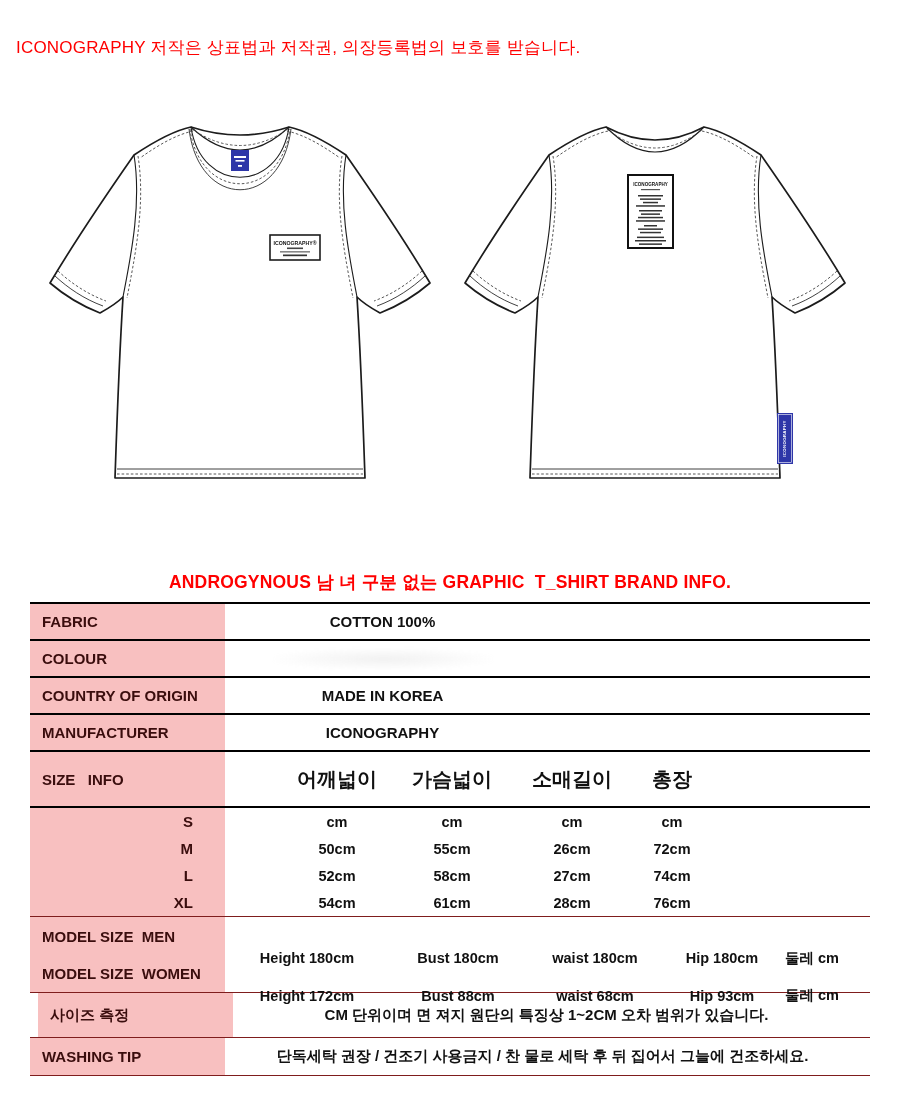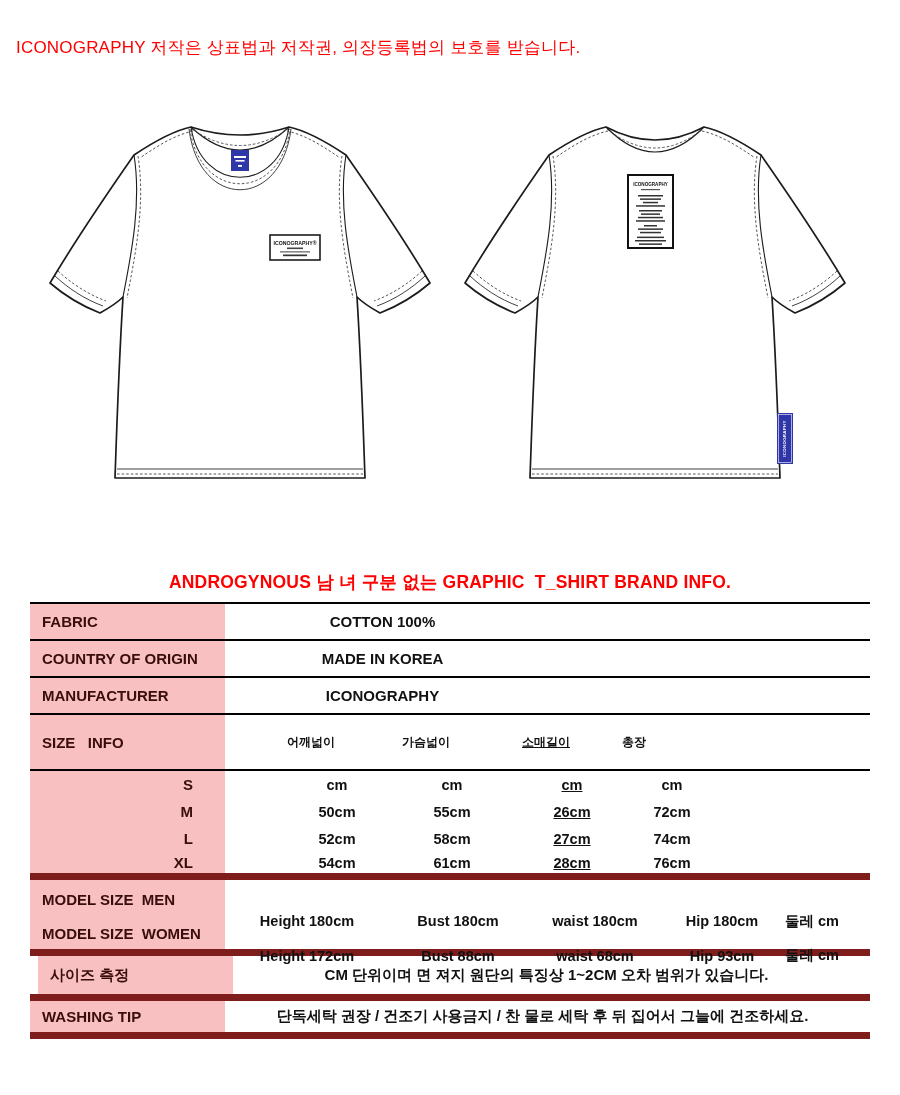--- a/index.html
+++ b/index.html
@@ -23,34 +23,34 @@
   .seam{fill:none;stroke:#1c1c1c;stroke-width:1.1;}
   .thin{fill:none;stroke:#2a2a2a;stroke-width:0.9;}
   .stitch{fill:none;stroke:#3a3a3a;stroke-width:0.85;stroke-dasharray:2.6 2;}
   
   .info-table{
     position:absolute;left:30px;top:602px;width:840px;
     border-top:2px solid #000;font-weight:bold;color:#111;
   }
   .row{display:flex;align-items:center;border-bottom:2px solid #000;box-sizing:border-box;}
   .row.nb{border-bottom:none;}
-  .row.thick{border-bottom:7px solid #7f1d1d;}
+  .row.thick{border-bottom:1px solid #7f1d1d;}
   .cell{box-sizing:border-box;}
   .label-cell{
     width:195px;align-self:stretch;background:#f8c0c0;display:flex;align-items:center;
     padding-left:12px;color:#3a0d0d;font-size:15px;white-space:pre;
   }
   .r-info{height:37px;}
   .info-value{width:315px;text-align:center;font-size:15px;position:relative;}
   .smudge{width:220px;height:22px;margin:0 auto;border-radius:8px;
     background:radial-gradient(ellipse at center,rgba(170,170,170,.16),rgba(255,255,255,0) 75%);
     filter:blur(1.5px);}
   .r-sizehead{height:56px;}
-  .size-col{width:100px;font-size:12px;}
-  .c1{margin-left:62px;} .c2{margin-left:15px;} .c3{margin-left:20px;text-decoration:underline;} .c4{margin-left:0px;}
+  .size-col{width:100px;text-align:center;font-size:20px;}
+  .c1{margin-left:62px;} .c2{margin-left:15px;} .c3{margin-left:20px;} .c4{margin-left:0px;}
   .r-size{height:27px;}
   .size-letter-cell{
     width:195px;align-self:stretch;background:#f8c0c0;display:flex;align-items:center;
     justify-content:flex-end;padding-right:32px;color:#3a0d0d;font-size:15px;
   }
   .size-val{width:100px;text-align:center;font-size:14.5px;}
   .r-model{height:38px;}
   .mv{text-align:center;font-size:14.5px;white-space:pre;margin-top:44px;}
   .m1{margin-left:22px;width:120px;} .m2{margin-left:31px;width:120px;}
   .m3{margin-left:17px;width:120px;} .m4{margin-left:17px;width:100px;}
@@ -183,20 +183,26 @@
 
 <div class="section-heading">ANDROGYNOUS 남 녀 구분 없는 GRAPHIC  T_SHIRT BRAND INFO.</div>
 
 <div class="info-table">
 
   <div class="row r-info">
     <div class="cell label-cell">FABRIC</div>
     <div class="cell info-value">COTTON 100%</div>
   </div>
 
+  <div class="row r-info">
+    <div class="cell label-cell">COLOUR</div>
+    <div class="cell info-value">
+      <div class="smudge"></div>
+    </div>
+  </div>
 
   <div class="row r-info">
     <div class="cell label-cell">COUNTRY OF ORIGIN</div>
     <div class="cell info-value">MADE IN KOREA</div>
   </div>
 
   <div class="row r-info">
     <div class="cell label-cell">MANUFACTURER</div>
     <div class="cell info-value">ICONOGRAPHY</div>
   </div>

